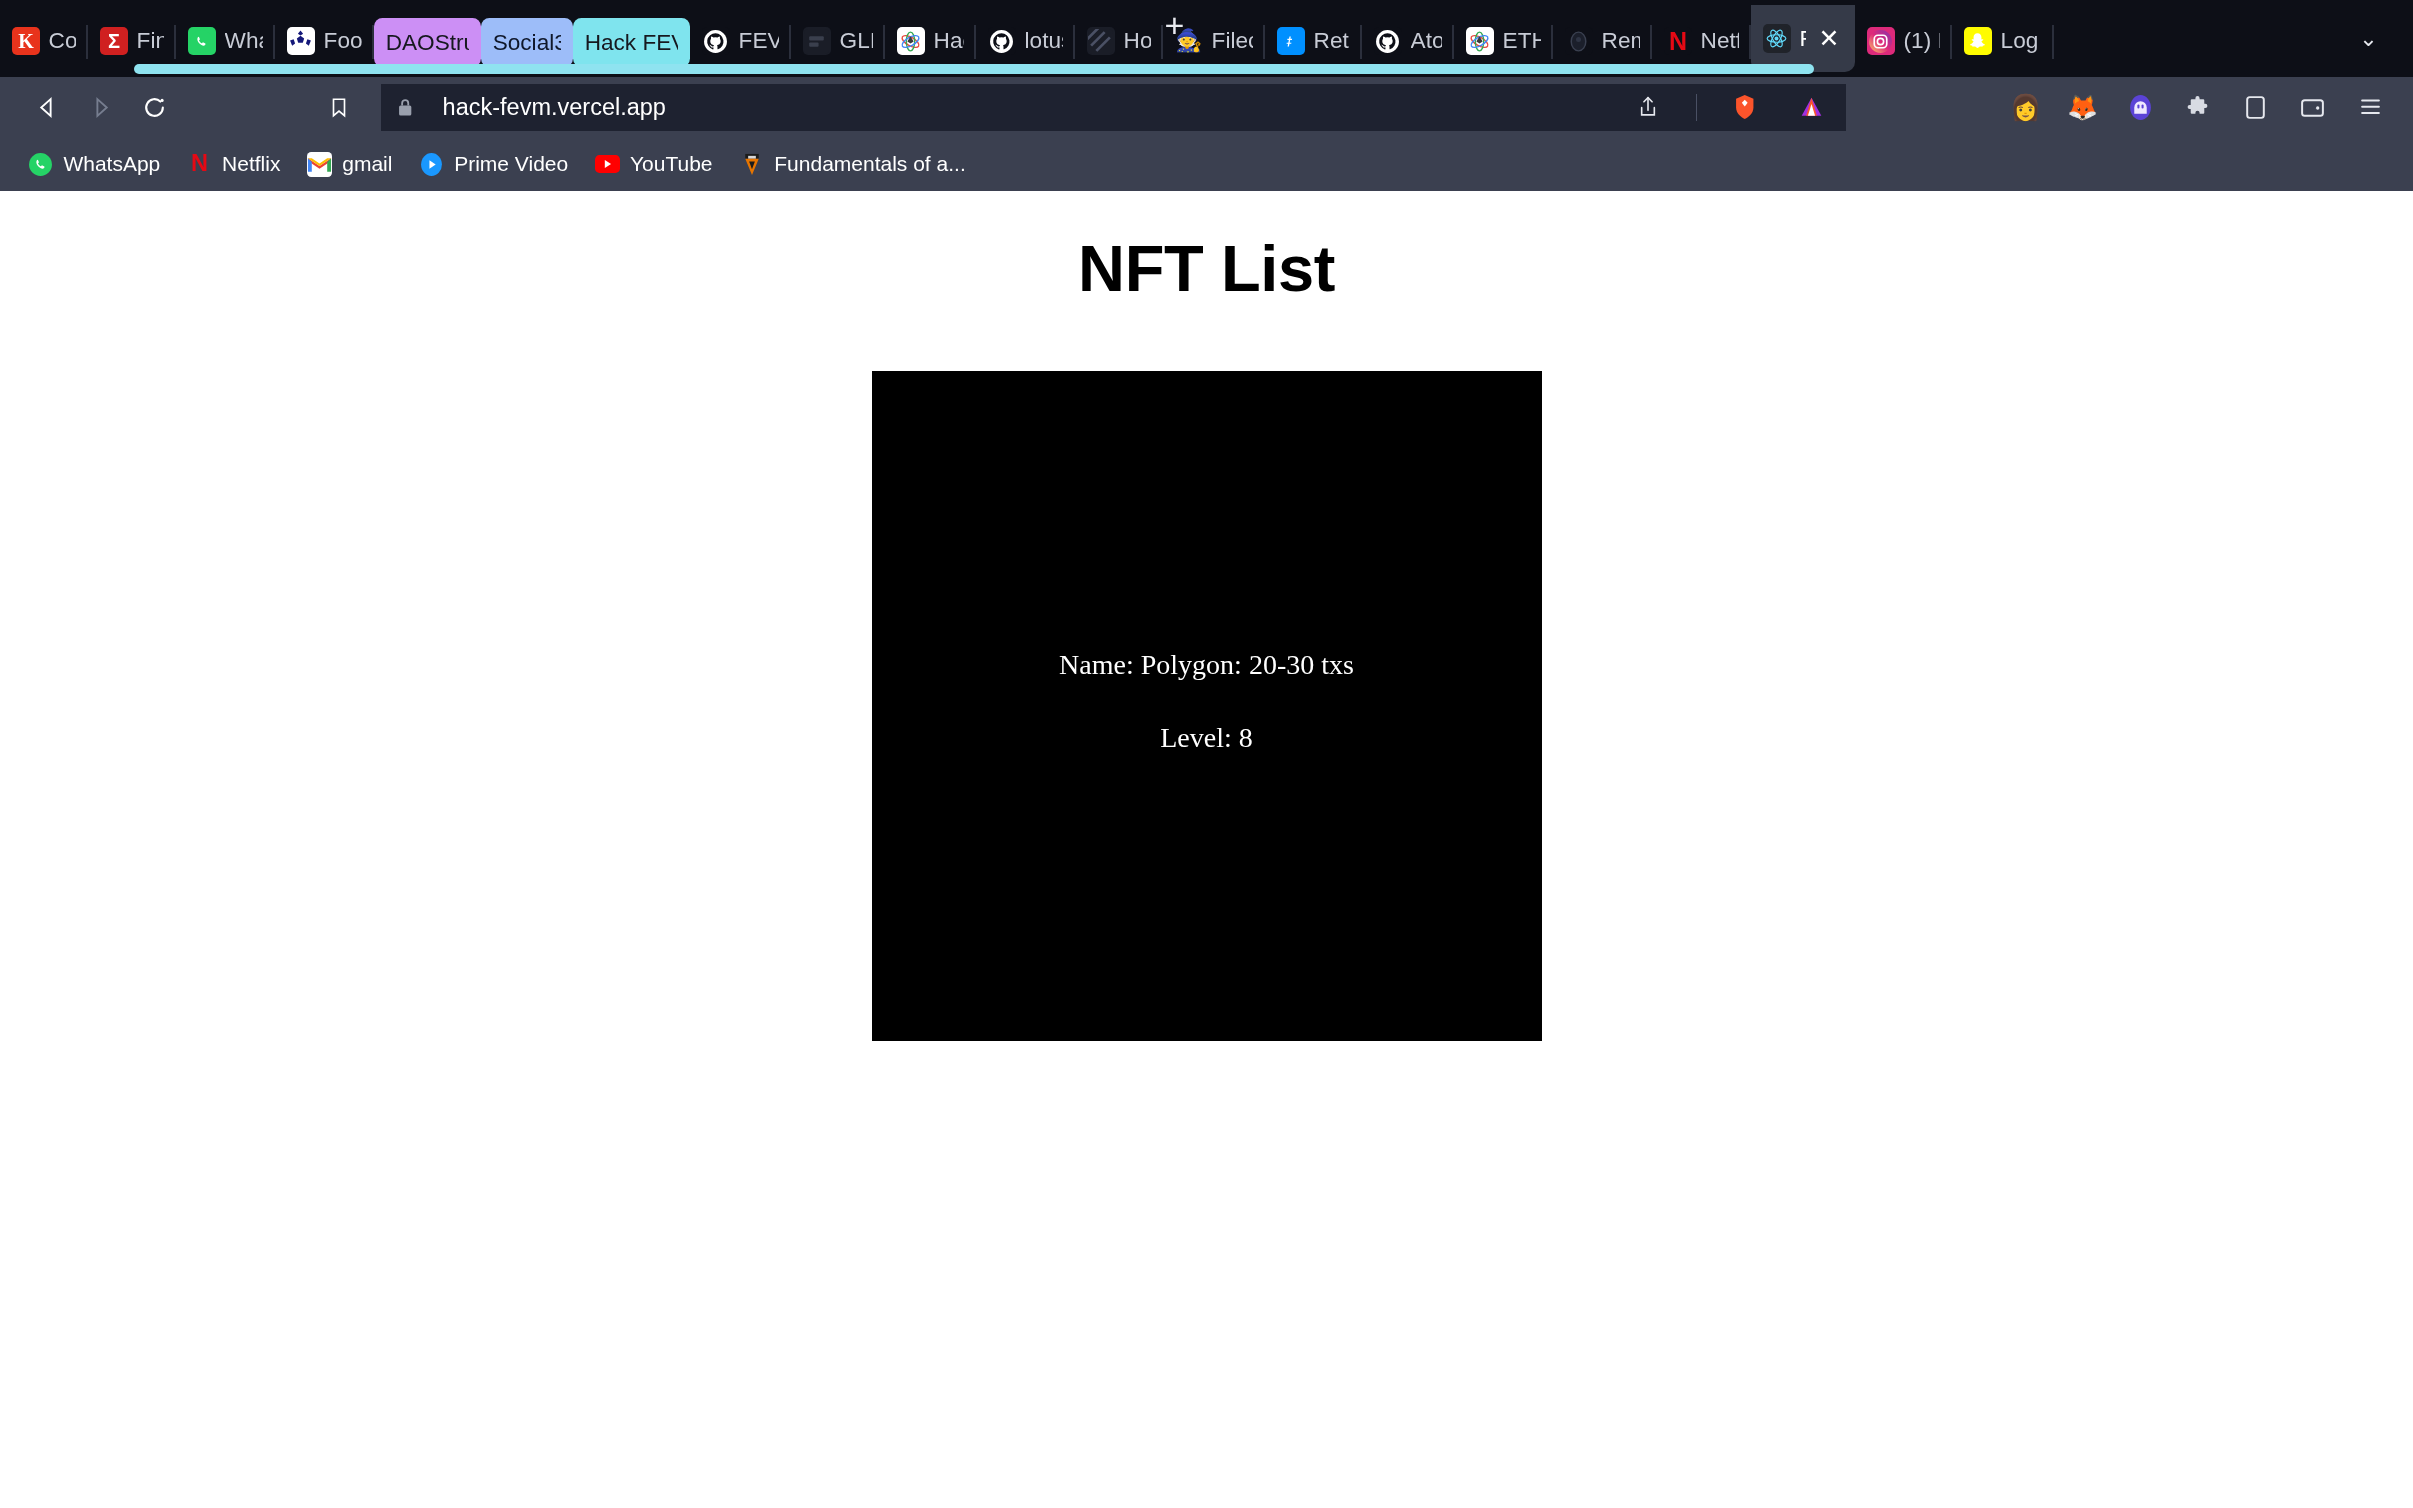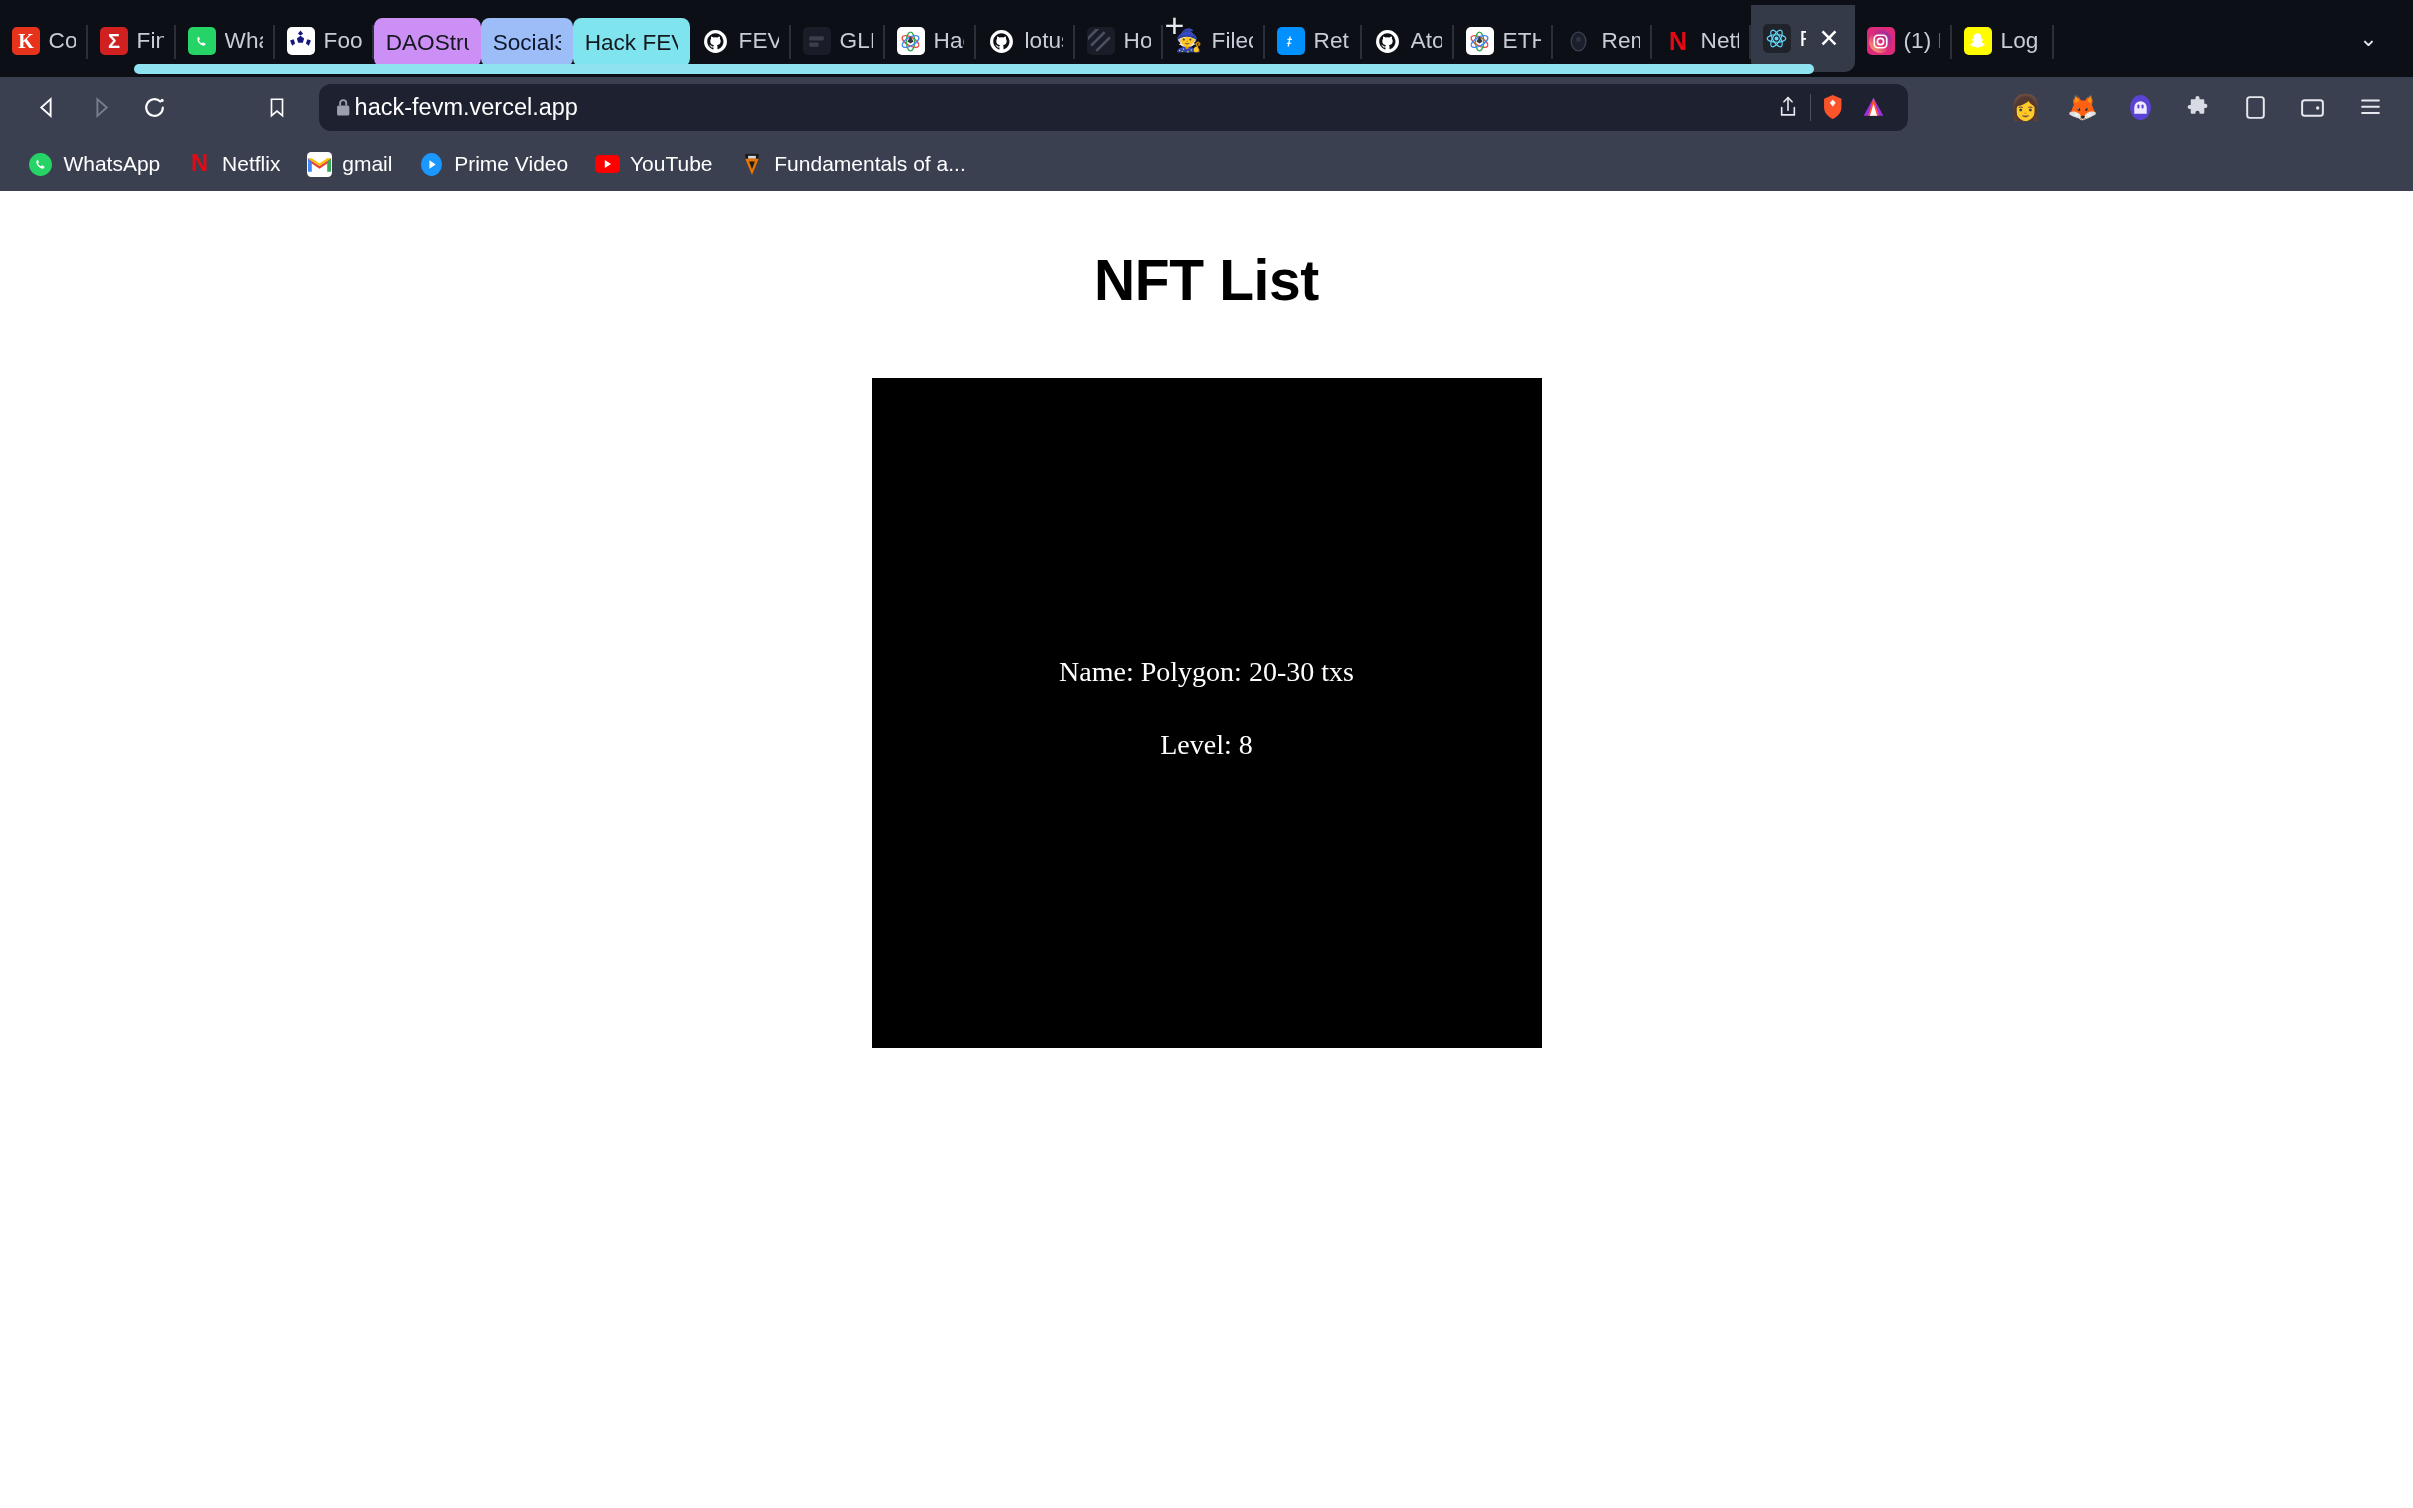--- a/index.html
+++ b/index.html
@@ -127,28 +127,28 @@
   .navbtn.disabled { color: #767d8f; }
   .navbtn svg { display: block; }
 
   .urlwrap {
     flex: 1;
     display: flex;
     justify-content: center;
     padding: 0 17px;
   }
   .urlbar {
-    width: 1589px;
+    width: 1465px;
     height: 47px;
     background: #1e2230;
-    border-radius: 12px;
+    border-radius: 0;
     display: flex;
     align-items: center;
     padding: 0 15px;
-    gap: 2px;
+    gap: 28px;
   }
   .lock { width: 18.4px; height: 22px; flex: none; }
   .url-text {
     flex: 1;
     color: #ffffff;
     font-size: 23.5px;
     white-space: nowrap;
     overflow: hidden;
   }
   .urlbar-action {
@@ -195,25 +195,25 @@
 
   
   .page {
     flex: 1;
     background: #ffffff;
     overflow: hidden;
     position: relative;
   }
   .page-title {
     text-align: center;
-    font-size: 57px;
+    font-size: 65px;
     font-weight: bold;
     color: #000000;
     letter-spacing: -0.4px;
-    margin-top: 56px;
+    margin-top: 40px;
     font-family: "Liberation Sans", sans-serif;
   }
   .nft-grid {
     display: flex;
     justify-content: center;
     margin-top: 65px;
   }
   .nft-card {
     width: 670px;
     height: 670px;

